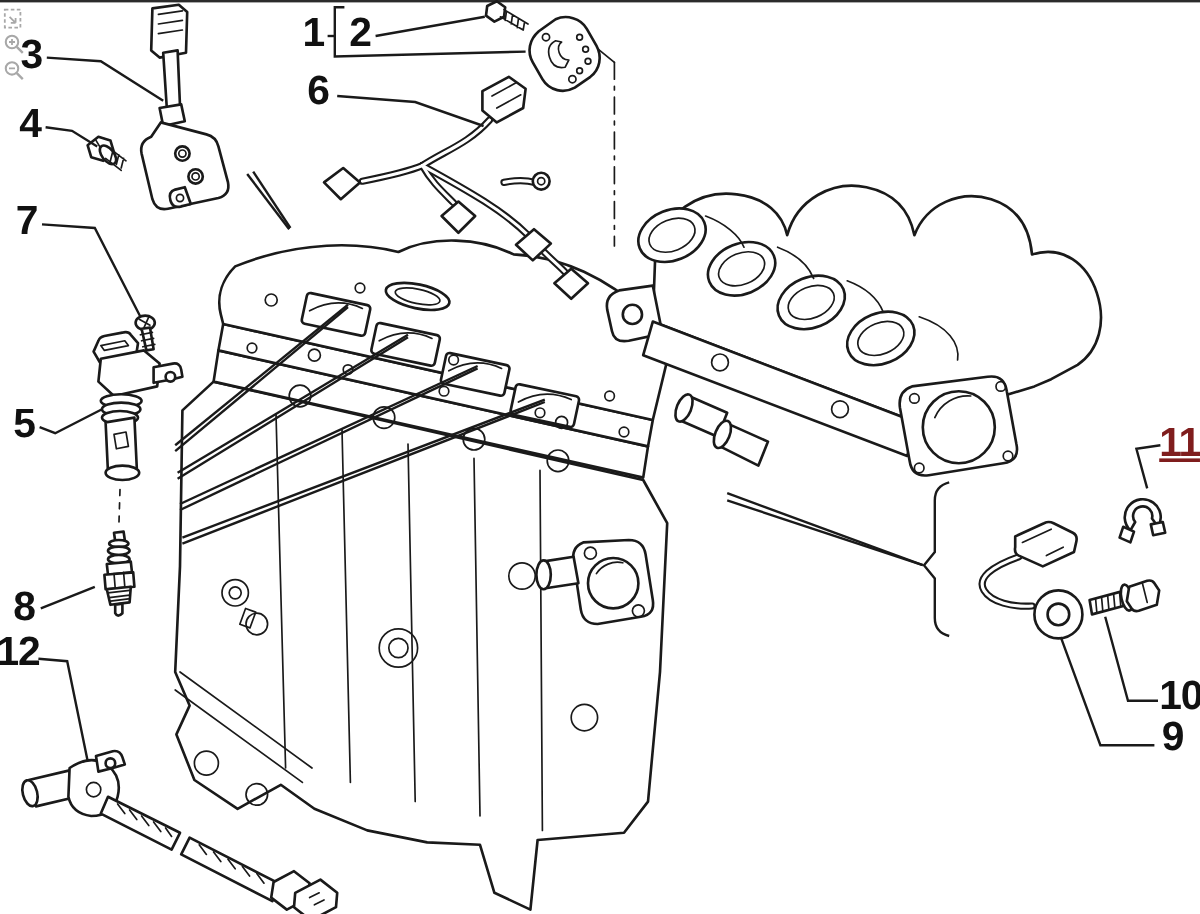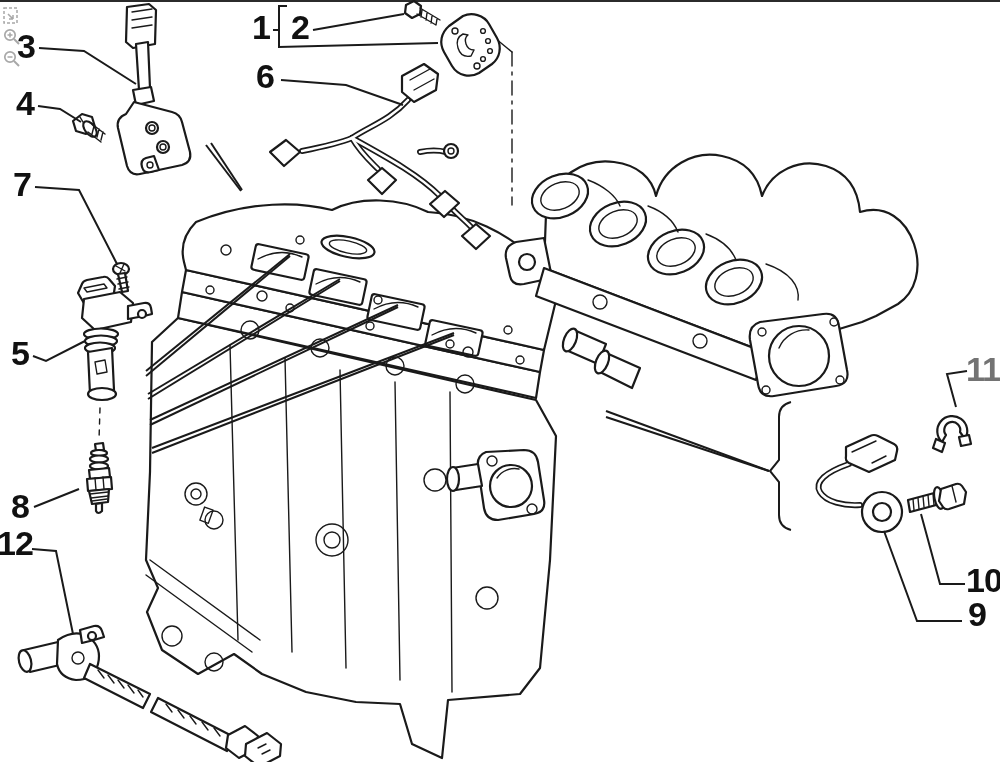--- a/index.html
+++ b/index.html
@@ -332,21 +332,21 @@
       <div class="callout" style="left: 261px; top: 27px; color: rgb(17, 17, 17);">1</div>
       <div class="callout" style="left: 300px; top: 27px; color: rgb(17, 17, 17);">2</div>
       <div class="callout" style="left: 26px; top: 46px; color: rgb(17, 17, 17);">3</div>
       <div class="callout" style="left: 25px; top: 103px; color: rgb(17, 17, 17);">4</div>
       <div class="callout" style="left: 20px; top: 353px; color: rgb(17, 17, 17);">5</div>
       <div class="callout" style="left: 265px; top: 76px; color: rgb(17, 17, 17);">6</div>
       <div class="callout" style="left: 22px; top: 184px; color: rgb(17, 17, 17);">7</div>
       <div class="callout" style="left: 20px; top: 506px; color: rgb(17, 17, 17);">8</div>
       <div class="callout" style="left: 977px; top: 614px; color: rgb(17, 17, 17);">9</div>
       <div class="callout" style="left: 984px; top: 580px; color: rgb(17, 17, 17);">10</div>
-      <div class="callout" style="left: 983px; top: 369px; color: #737373;">11</div>
+      <div class="callout" style="left: 983px; top: 369px; color: #7f1d1d; text-decoration: underline;">11</div>
       <div class="callout" style="left: 15px; top: 543px; color: rgb(17, 17, 17);">12</div>
     </div>
 
   <div id="toolbar">
     <svg class="tool" width="18" height="19" viewBox="0 0 18 19">
       <rect x="2" y="2" width="13" height="15" fill="none" stroke="#a8a8a8" stroke-width="1.5" stroke-dasharray="3 2"></rect>
       <path d="M6,8 L11,13 M11,13 L11,9 M11,13 L7,13" fill="none" stroke="#a8a8a8" stroke-width="1.5"></path>
     </svg>
     <svg class="tool" width="19" height="19" viewBox="0 0 19 19">
       <circle cx="8" cy="7" r="5.2" fill="none" stroke="#a8a8a8" stroke-width="1.7"></circle>

